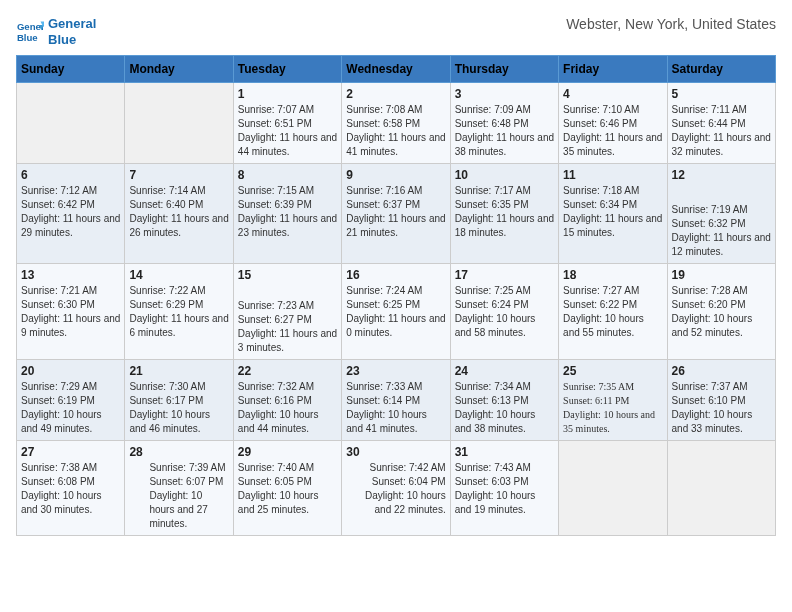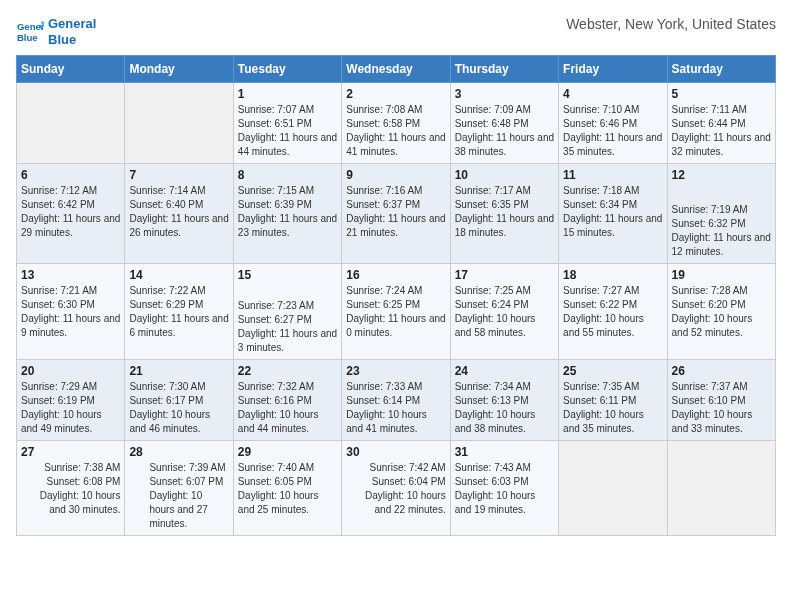--- a/index.html
+++ b/index.html
@@ -37,21 +37,21 @@
       font-size: 14px;
       color: #555;
     }
     table {
       width: 100%;
       border-collapse: collapse;
       font-size: 11px;
     }
     thead tr th {
       background-color: #3a7abf;
-      color: #ffffff;
+      color: #000000;
       padding: 6px 4px;
       text-align: left;
       font-size: 12px;
       font-weight: bold;
       border: 1px solid #5a9ad4;
     }
     tbody tr td {
       border: 1px solid #ccc;
       vertical-align: top;
       padding: 4px;
@@ -263,35 +263,35 @@
 Daylight: 10 hours and 41 minutes.</div>
         </td>
         <td>
           <span class="day-num">24</span>
           <div class="day-info" style="white-space: pre-line;">Sunrise: 7:34 AM
 Sunset: 6:13 PM
 Daylight: 10 hours and 38 minutes.</div>
         </td>
         <td>
           <span class="day-num">25</span>
-          <div class="day-info" style="white-space: pre-line;">Sunrise: 7:35 AM
+          <div class="day-info" style="white-space: pre-line; font-family: Liberation Serif, serif;">Sunrise: 7:35 AM
 Sunset: 6:11 PM
 Daylight: 10 hours and 35 minutes.</div>
         </td>
         <td>
           <span class="day-num">26</span>
           <div class="day-info" style="white-space: pre-line;">Sunrise: 7:37 AM
 Sunset: 6:10 PM
 Daylight: 10 hours and 33 minutes.</div>
         </td>
       </tr>
       <tr>
         <td>
           <span class="day-num">27</span>
-          <div class="day-info" style="white-space: pre-line; text-align: right;">Sunrise: 7:38 AM
+          <div class="day-info" style="white-space: pre-line;">Sunrise: 7:38 AM
 Sunset: 6:08 PM
 Daylight: 10 hours and 30 minutes.</div>
         </td>
         <td>
           <span class="day-num">28</span>
           <div class="day-info" style="white-space: pre-line; margin-left: 20px;">Sunrise: 7:39 AM
 Sunset: 6:07 PM
 Daylight: 10 hours and 27 minutes.</div>
         </td>
         <td>

